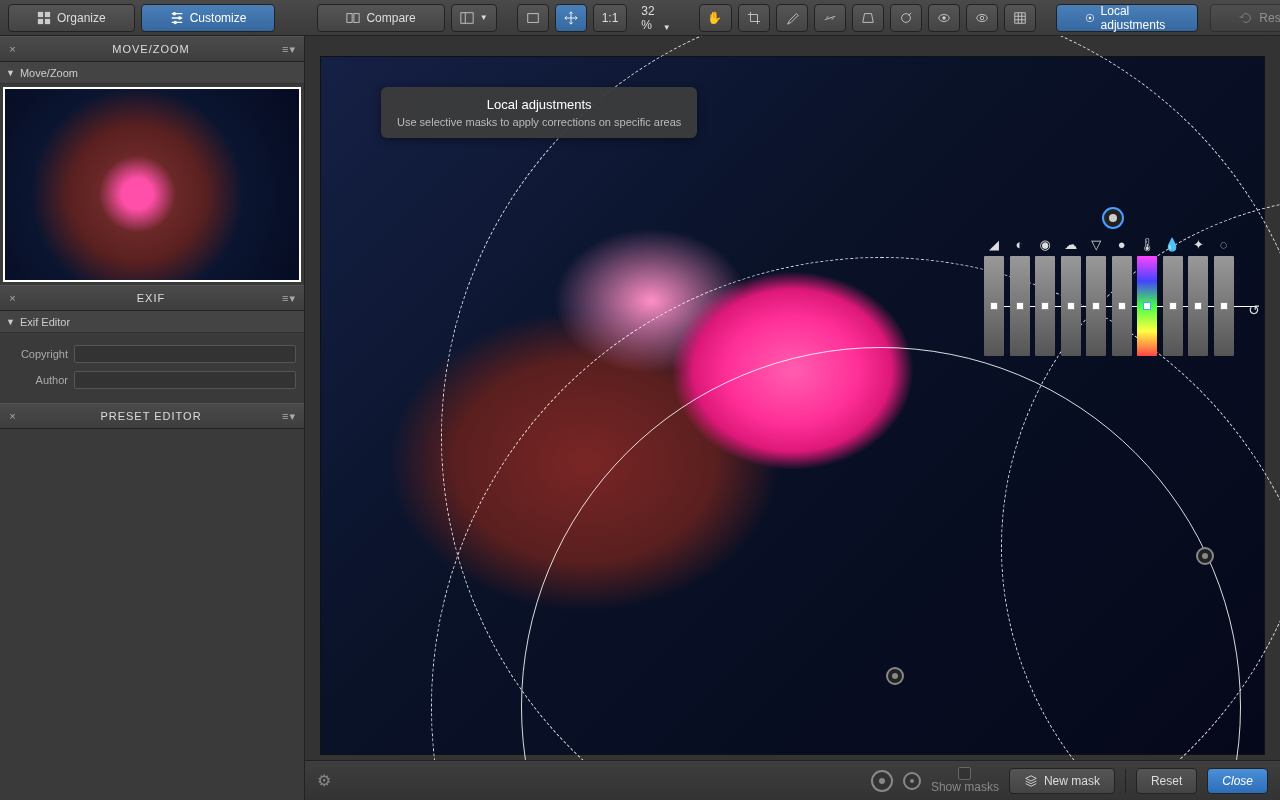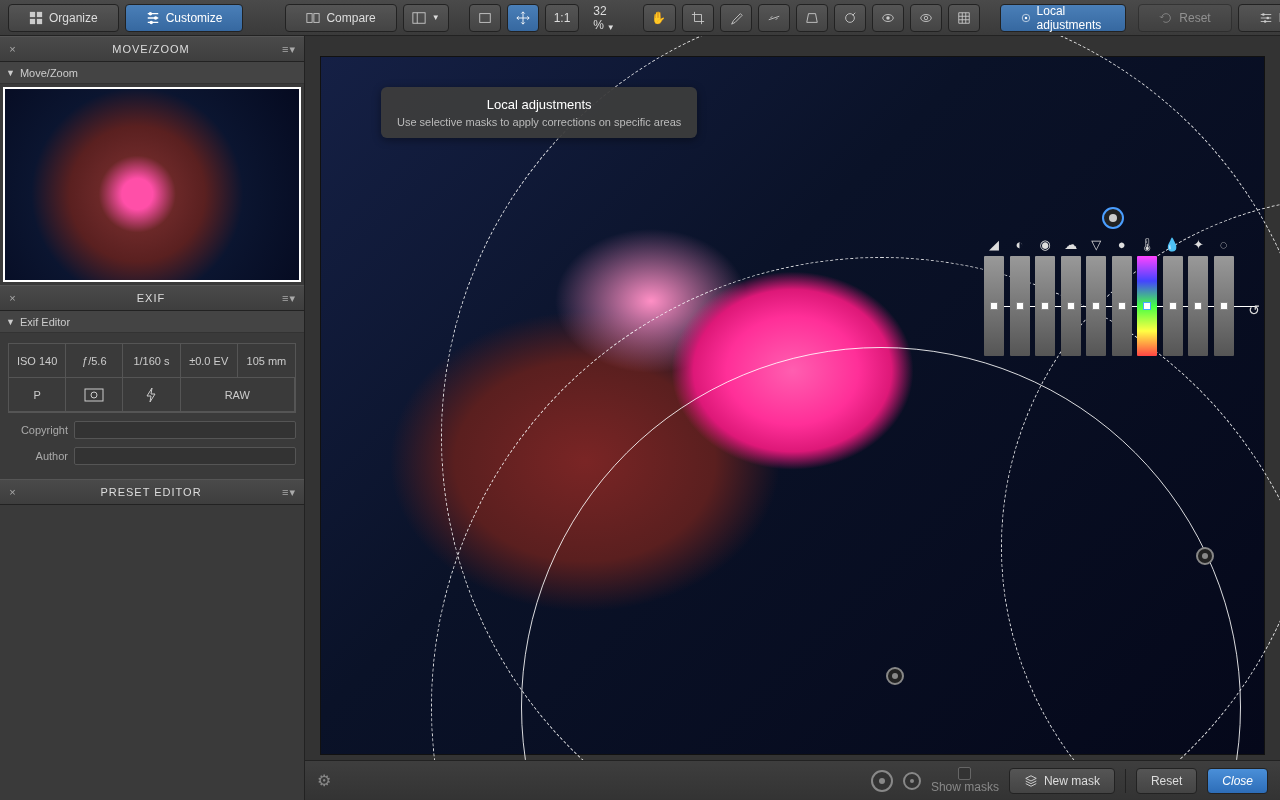--- a/index.html
+++ b/index.html
@@ -1,24 +1,24 @@
 <!DOCTYPE html>
 <html><head>
 <meta charset="utf-8">
 <style>
 * { margin:0; padding:0; box-sizing:border-box; font-family:-apple-system,Helvetica,Arial,sans-serif; }
 body { background:#2a2a2a; color:#ccc; font-size:12px; width:1280px; height:800px; overflow:hidden; position:relative; }
 .topbar { height:36px; background:linear-gradient(#4a4a4a,#3a3a3a); border-bottom:1px solid #222; display:flex; align-items:center; padding:0 8px; gap:6px; }
-.tbtn { height:28px; padding:0 20px; background:linear-gradient(#555,#444); border:1px solid #222; border-radius:4px; display:inline-flex; align-items:center; gap:6px; color:#ddd; font-size:12px; cursor:pointer; }
+.tbtn { height:28px; padding:0 28px; background:linear-gradient(#555,#444); border:1px solid #222; border-radius:4px; display:inline-flex; align-items:center; gap:6px; color:#ddd; font-size:12px; cursor:pointer; }
 .tbtn.blue { background:linear-gradient(#4a7fb8,#3668a0); color:#fff;justify-content:space-between; }
 .tbtn.icon-only { padding:0 8px; }
 .tsep { width:1px; height:22px; background:#555; margin:0 4px; }
 .tspacer { flex:0 0 30px; }
 .tflexspacer { flex:1; }
-.zoom-display { padding:0 8px; color:#ddd; display:flex; align-items:flex-end; }
+.zoom-display { padding:0 8px; color:#ddd; display:flex; align-items:flex-end; gap:8px; }
 .main { display:flex; height:calc(100% - 36px); }
 .sidebar { width:305px; background:#3a3a3a; border-right:1px solid #222; display:flex; flex-direction:column; }
 .panel-head { height:26px; background:linear-gradient(#4a4a4a,#3e3e3e); border-top:1px solid #555; border-bottom:1px solid #222; display:flex; align-items:center; padding:0 6px; font-size:11px; letter-spacing:1px; color:#ddd; position:relative; }
 .panel-head .title { flex:1; text-align:center; font-weight:500; }
 .panel-head .x { width:14px; text-align:center; cursor:pointer; color:#aaa; }
 .panel-head .menu { width:16px; cursor:pointer; color:#aaa; }
 .panel-sub { height:22px; background:#444; border-bottom:1px solid #333; display:flex; align-items:center; padding:0 6px; font-size:11px; color:#ccc; }
 .panel-sub .tri { margin-right:5px; font-size:9px; }
 .thumb { margin:3px; height:195px; border:2px solid #fff; background:radial-gradient(circle at 45% 55%, #ff4fa8 0%, #ff4fa8 8%, #6b2828 20%, #5a2020 35%, #0b1530 55%, #050a20 100%); position:relative; }
 .exif-body { padding:4px 8px; font-size:11px; color:#bbb; }
@@ -205,40 +205,20 @@
     <div class="panel-head">
       <span class="x">×</span>
       <span class="title">EXIF</span>
       <span class="menu">≡▾</span>
     </div>
     <div class="panel-sub">
       <span class="tri">▼</span>
       <span>Exif Editor</span>
     </div>
     <div class="exif-body">
-      <div class="exif-grid">
-        <div class="exif-cell">ISO 140</div>
-        <div class="exif-cell">ƒ/5.6</div>
-        <div class="exif-cell">1/160 s</div>
-        <div class="exif-cell">±0.0 EV</div>
-        <div class="exif-cell">105 mm</div>
-        <div class="exif-cell">P</div>
-        <div class="exif-cell">
-            <svg width="20" height="14" viewBox="0 0 20 14">
-              <rect x="1" y="1" width="18" height="12" stroke="#ccc" fill="none"></rect>
-              <circle cx="10" cy="7" r="3" stroke="#ccc" fill="none"></circle>
-            </svg>
-          </div>
-        <div class="exif-cell">
-            <svg width="12" height="16" viewBox="0 0 12 16">
-              <path d="M7 1L2 9h4l-1 6 5-8H6z" stroke="#ccc" fill="none"></path>
-            </svg>
-          </div>
-        <div class="exif-cell" style="grid-column:span 2;">RAW</div>
-      </div>
       <div class="meta-row">
         <label>Copyright</label>
         <div class="field"></div>
       </div>
       <div class="meta-row">
         <label>Author</label>
         <div class="field"></div>
       </div>
     </div>
 

